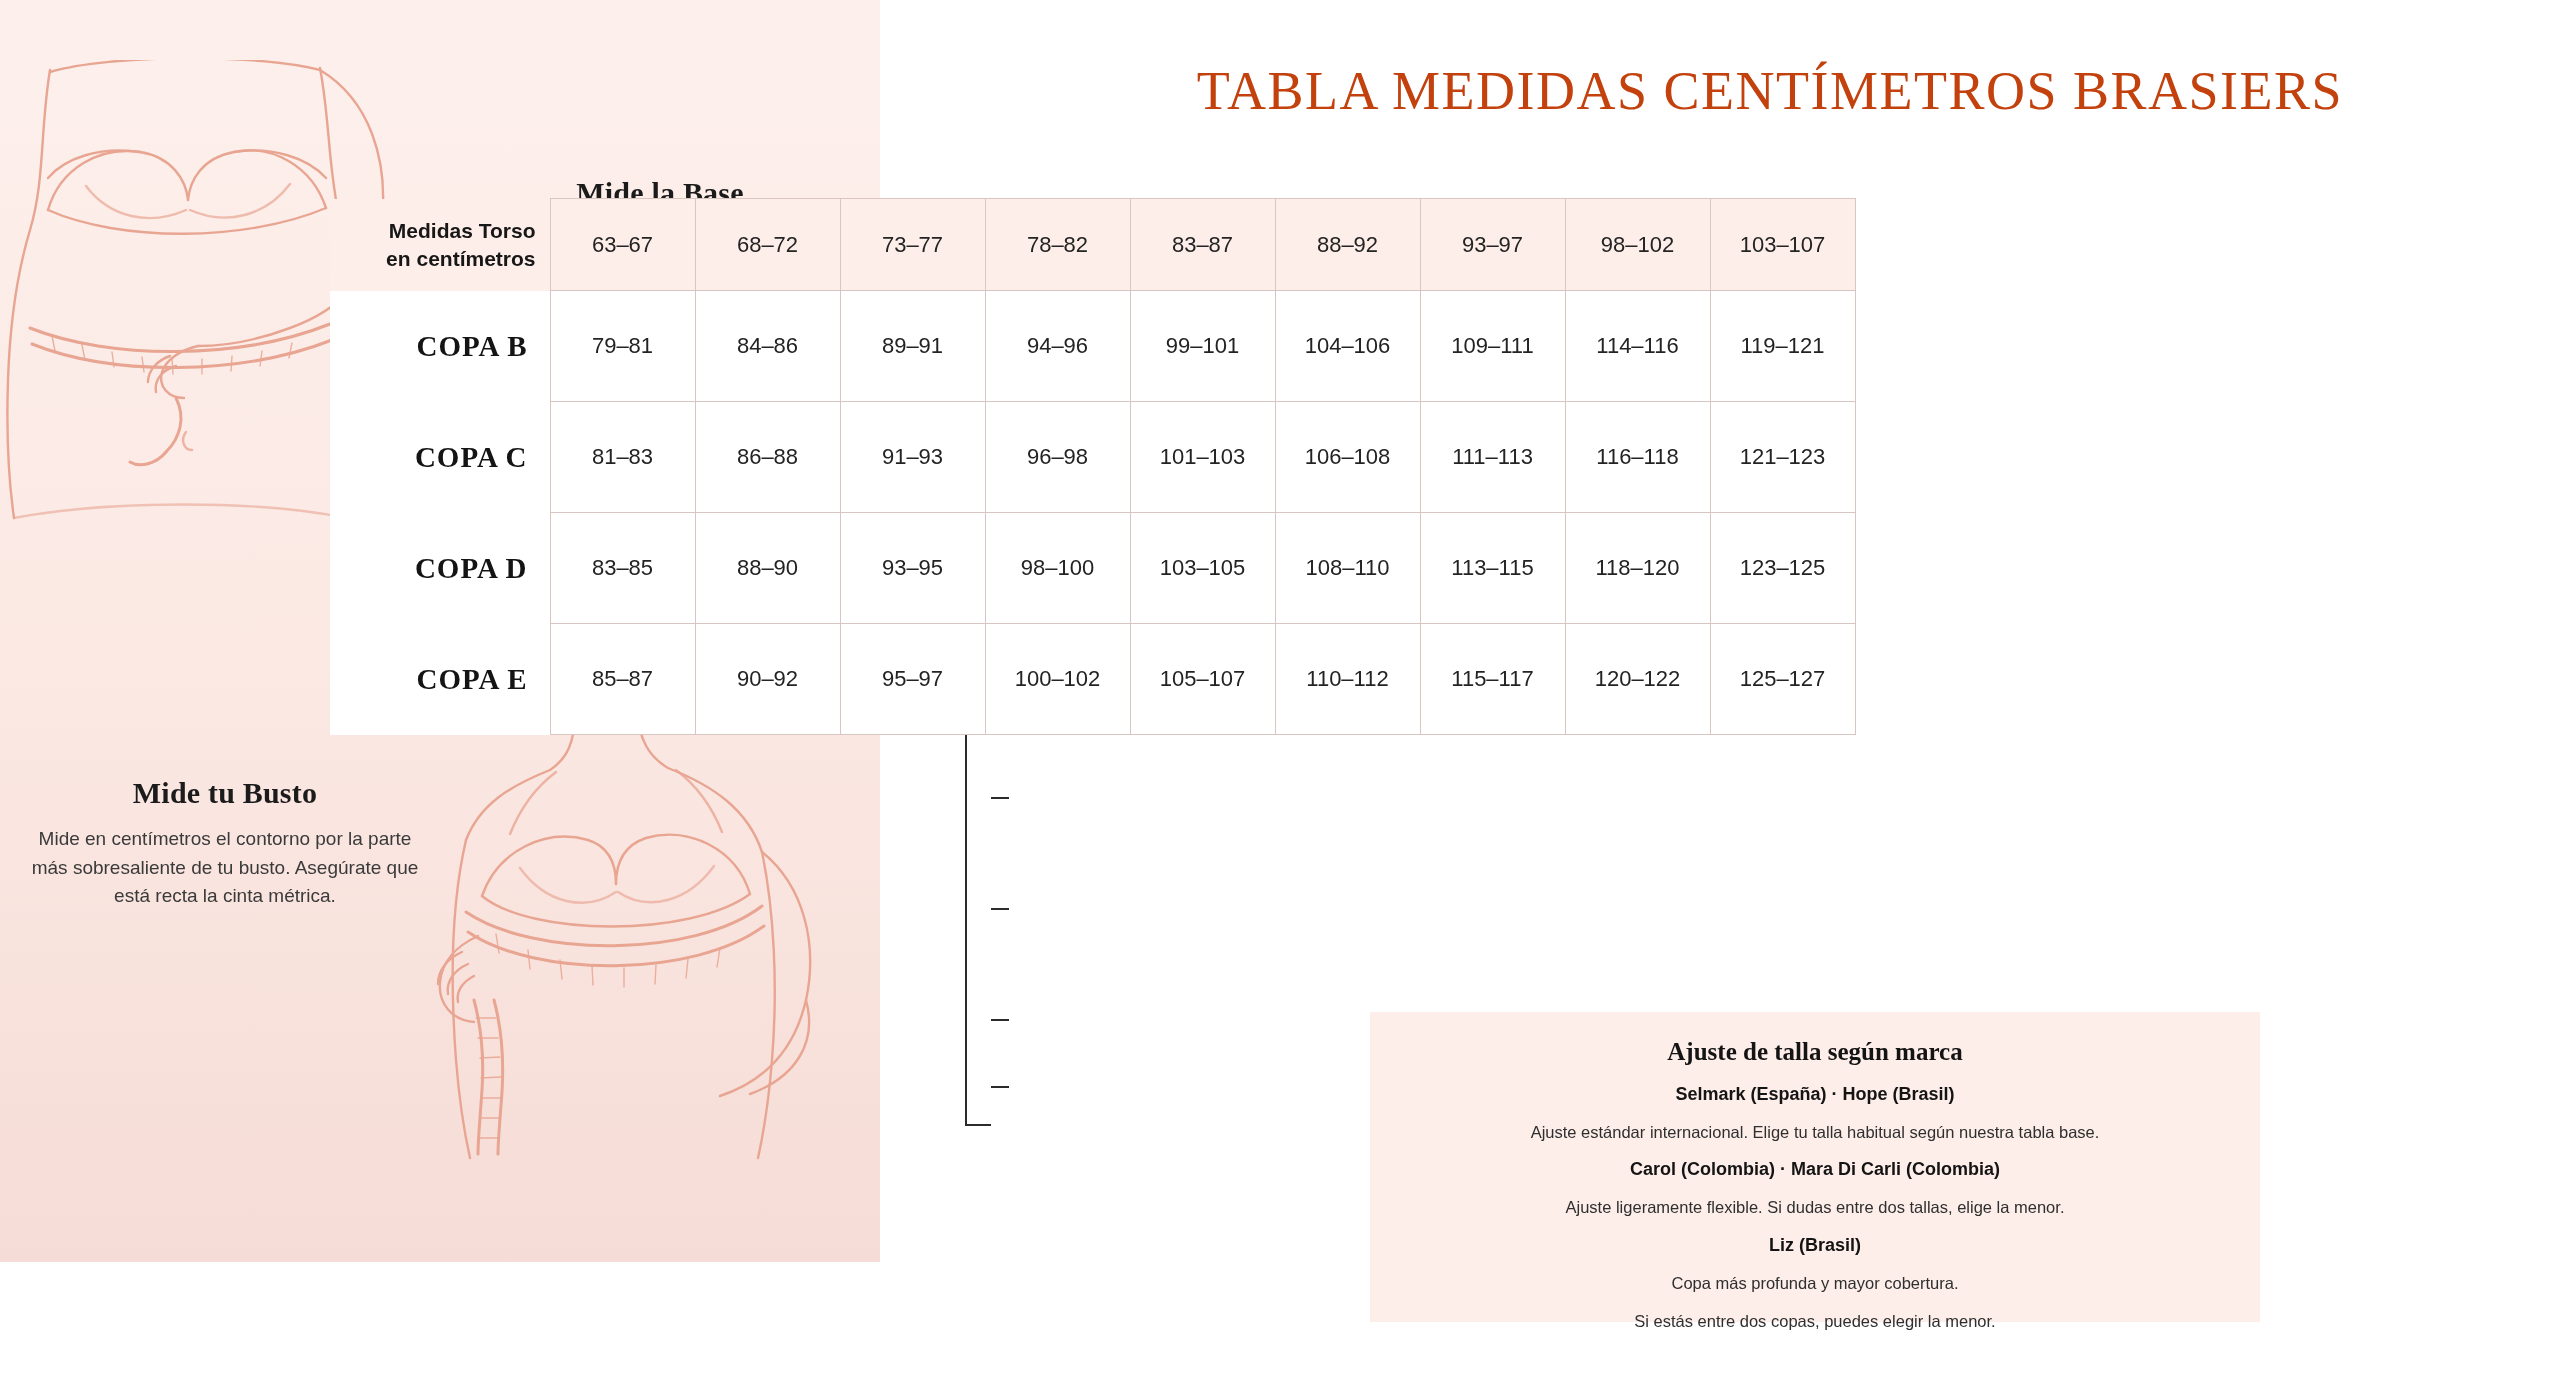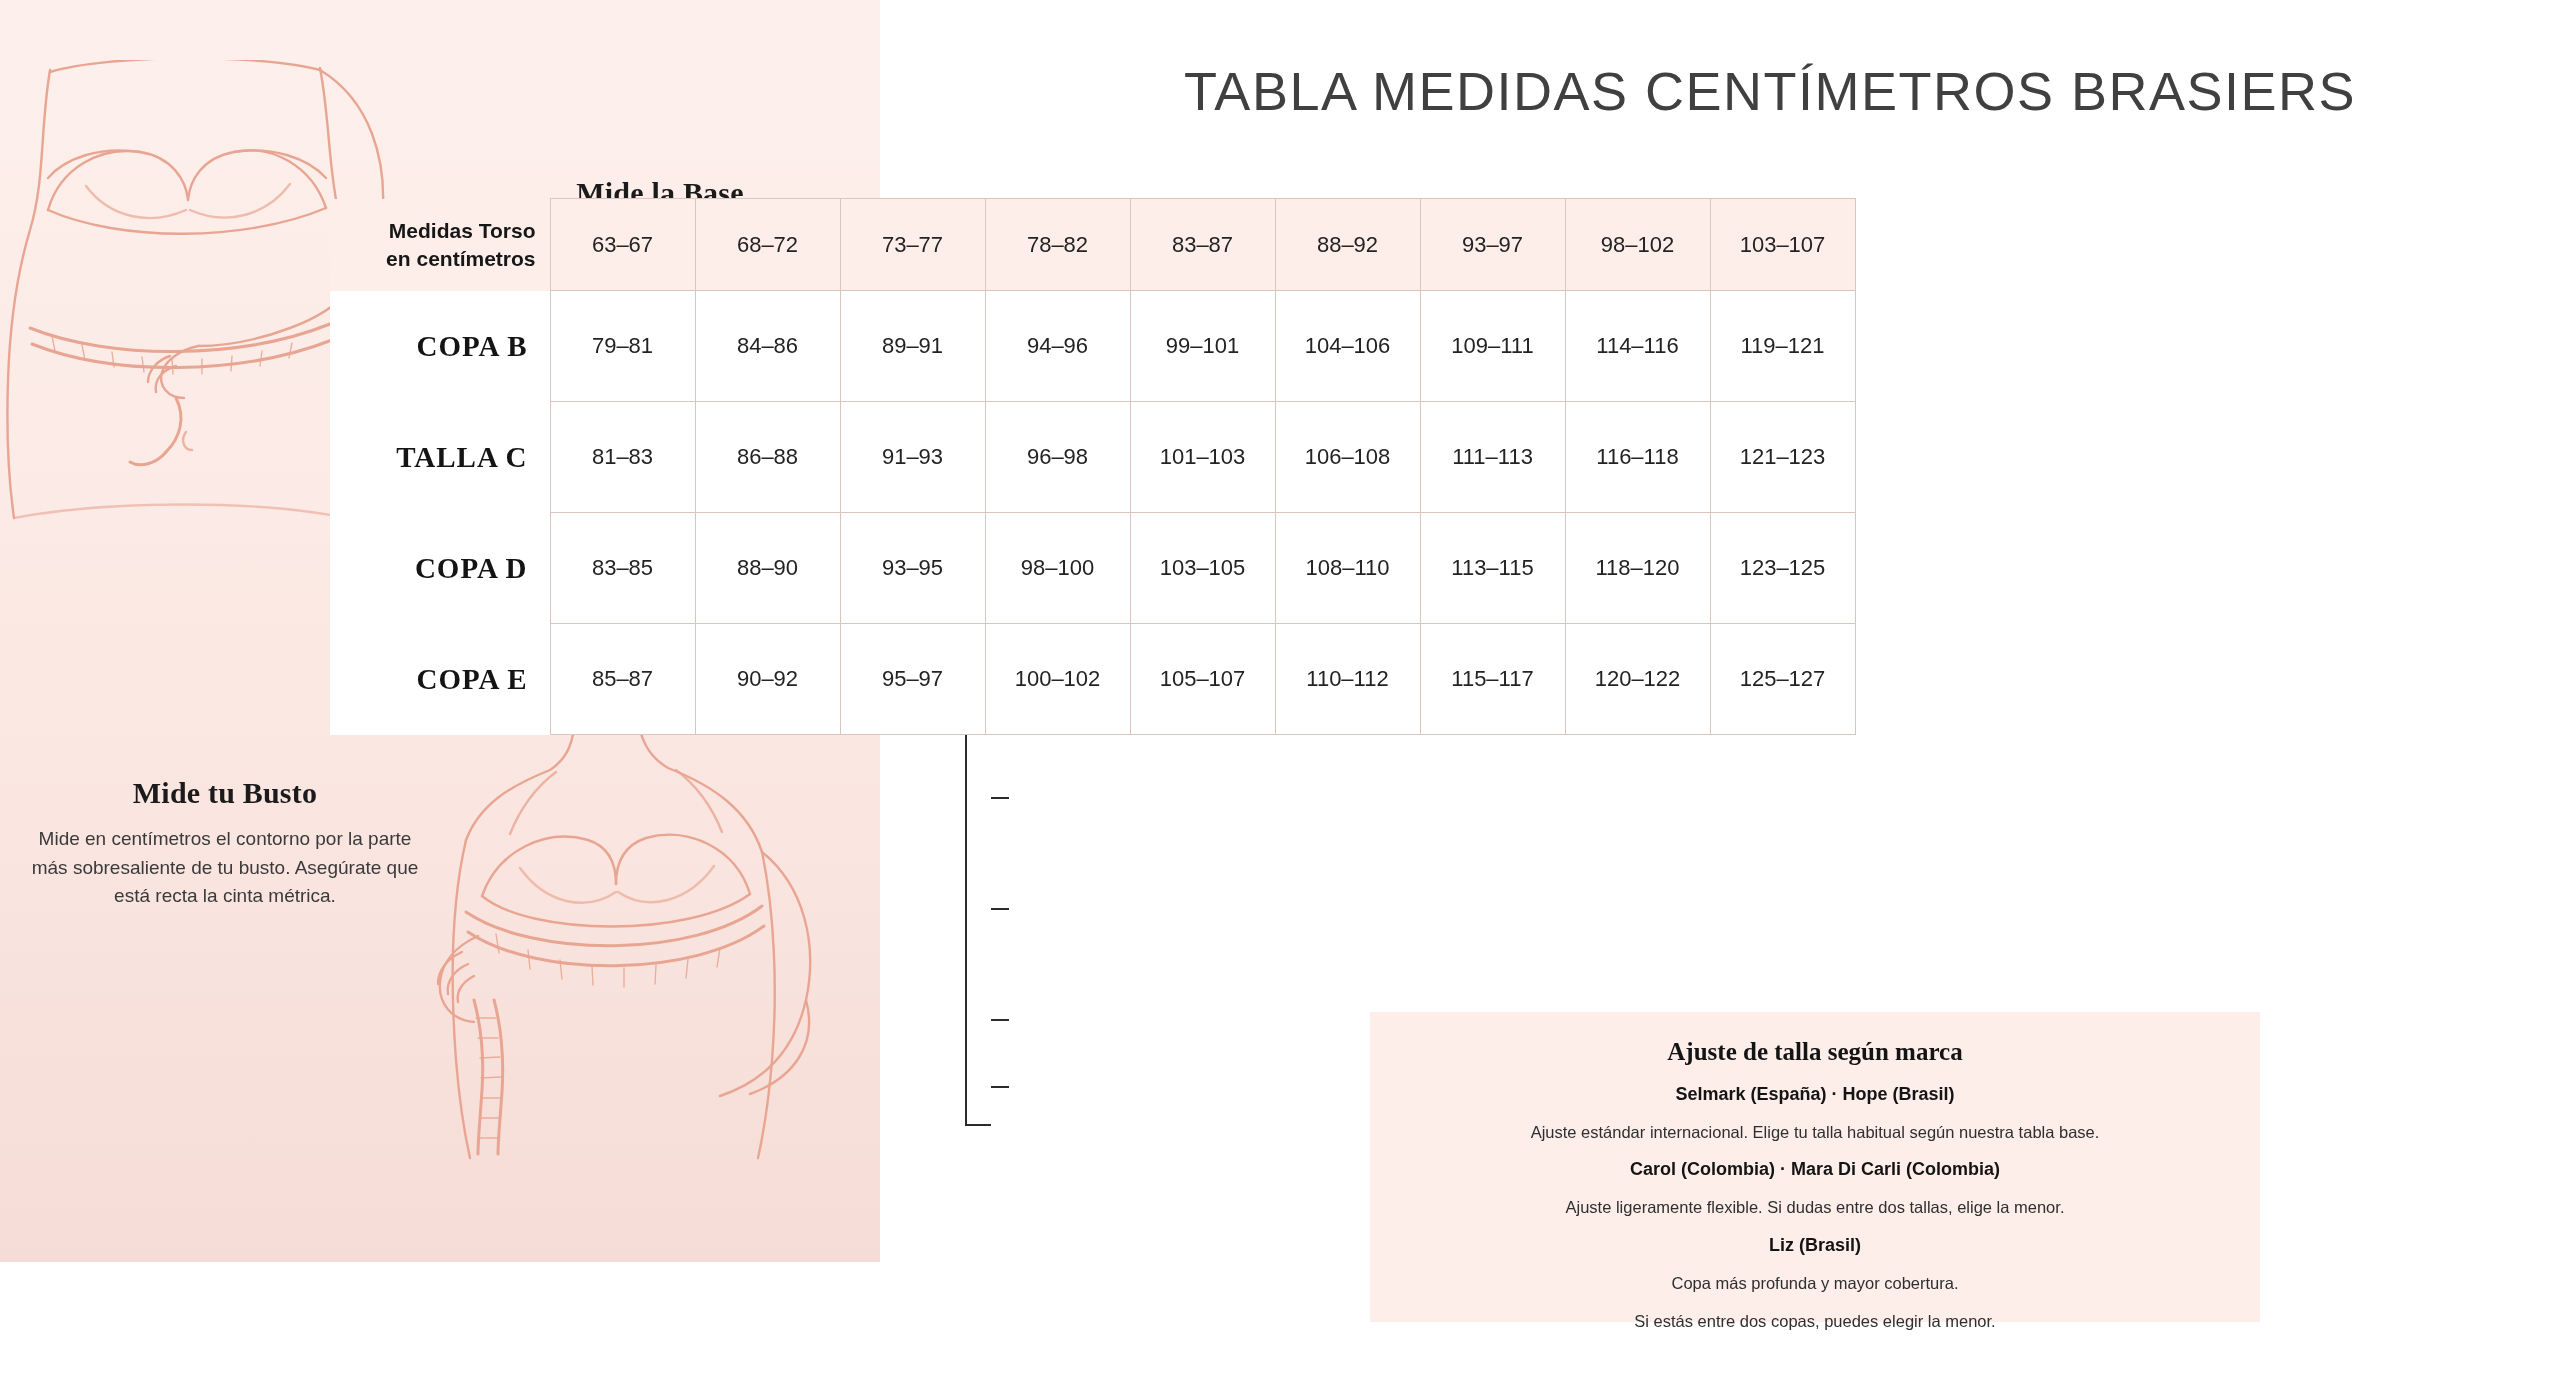--- a/index.html
+++ b/index.html
@@ -46,23 +46,23 @@
     width:1680px; height:1382px;
     background:#ffffff;
   }
   #main-title {
     position:absolute;
     left: 180px; top: 60px;
     width: 1420px;
     text-align:center;
     font-size: 54px;
     letter-spacing: 1.5px;
-    color:#404040;
+    color:#c2410c;
     font-weight: 400;
-    font-family: Liberation Sans, sans-serif;
+    font-family: Liberation Serif, serif;
   }
   
   #table-wrap {
     position:absolute;
     left: 330px; top: 198px;
   }
   table.size-table {
     border-collapse: collapse;
     table-layout: fixed;
   }
@@ -318,21 +318,21 @@
           <td class="size-col">84–86</td>
           <td class="size-col">89–91</td>
           <td class="size-col">94–96</td>
           <td class="size-col">99–101</td>
           <td class="size-col">104–106</td>
           <td class="size-col">109–111</td>
           <td class="size-col">114–116</td>
           <td class="size-col">119–121</td>
         </tr>
         <tr class="cup-row">
-          <td class="lbl-col">TALLA C</td>
+          <td class="lbl-col">COPA C</td>
           <td class="size-col">81–83</td>
           <td class="size-col">86–88</td>
           <td class="size-col">91–93</td>
           <td class="size-col">96–98</td>
           <td class="size-col">101–103</td>
           <td class="size-col">106–108</td>
           <td class="size-col">111–113</td>
           <td class="size-col">116–118</td>
           <td class="size-col">121–123</td>
         </tr>

